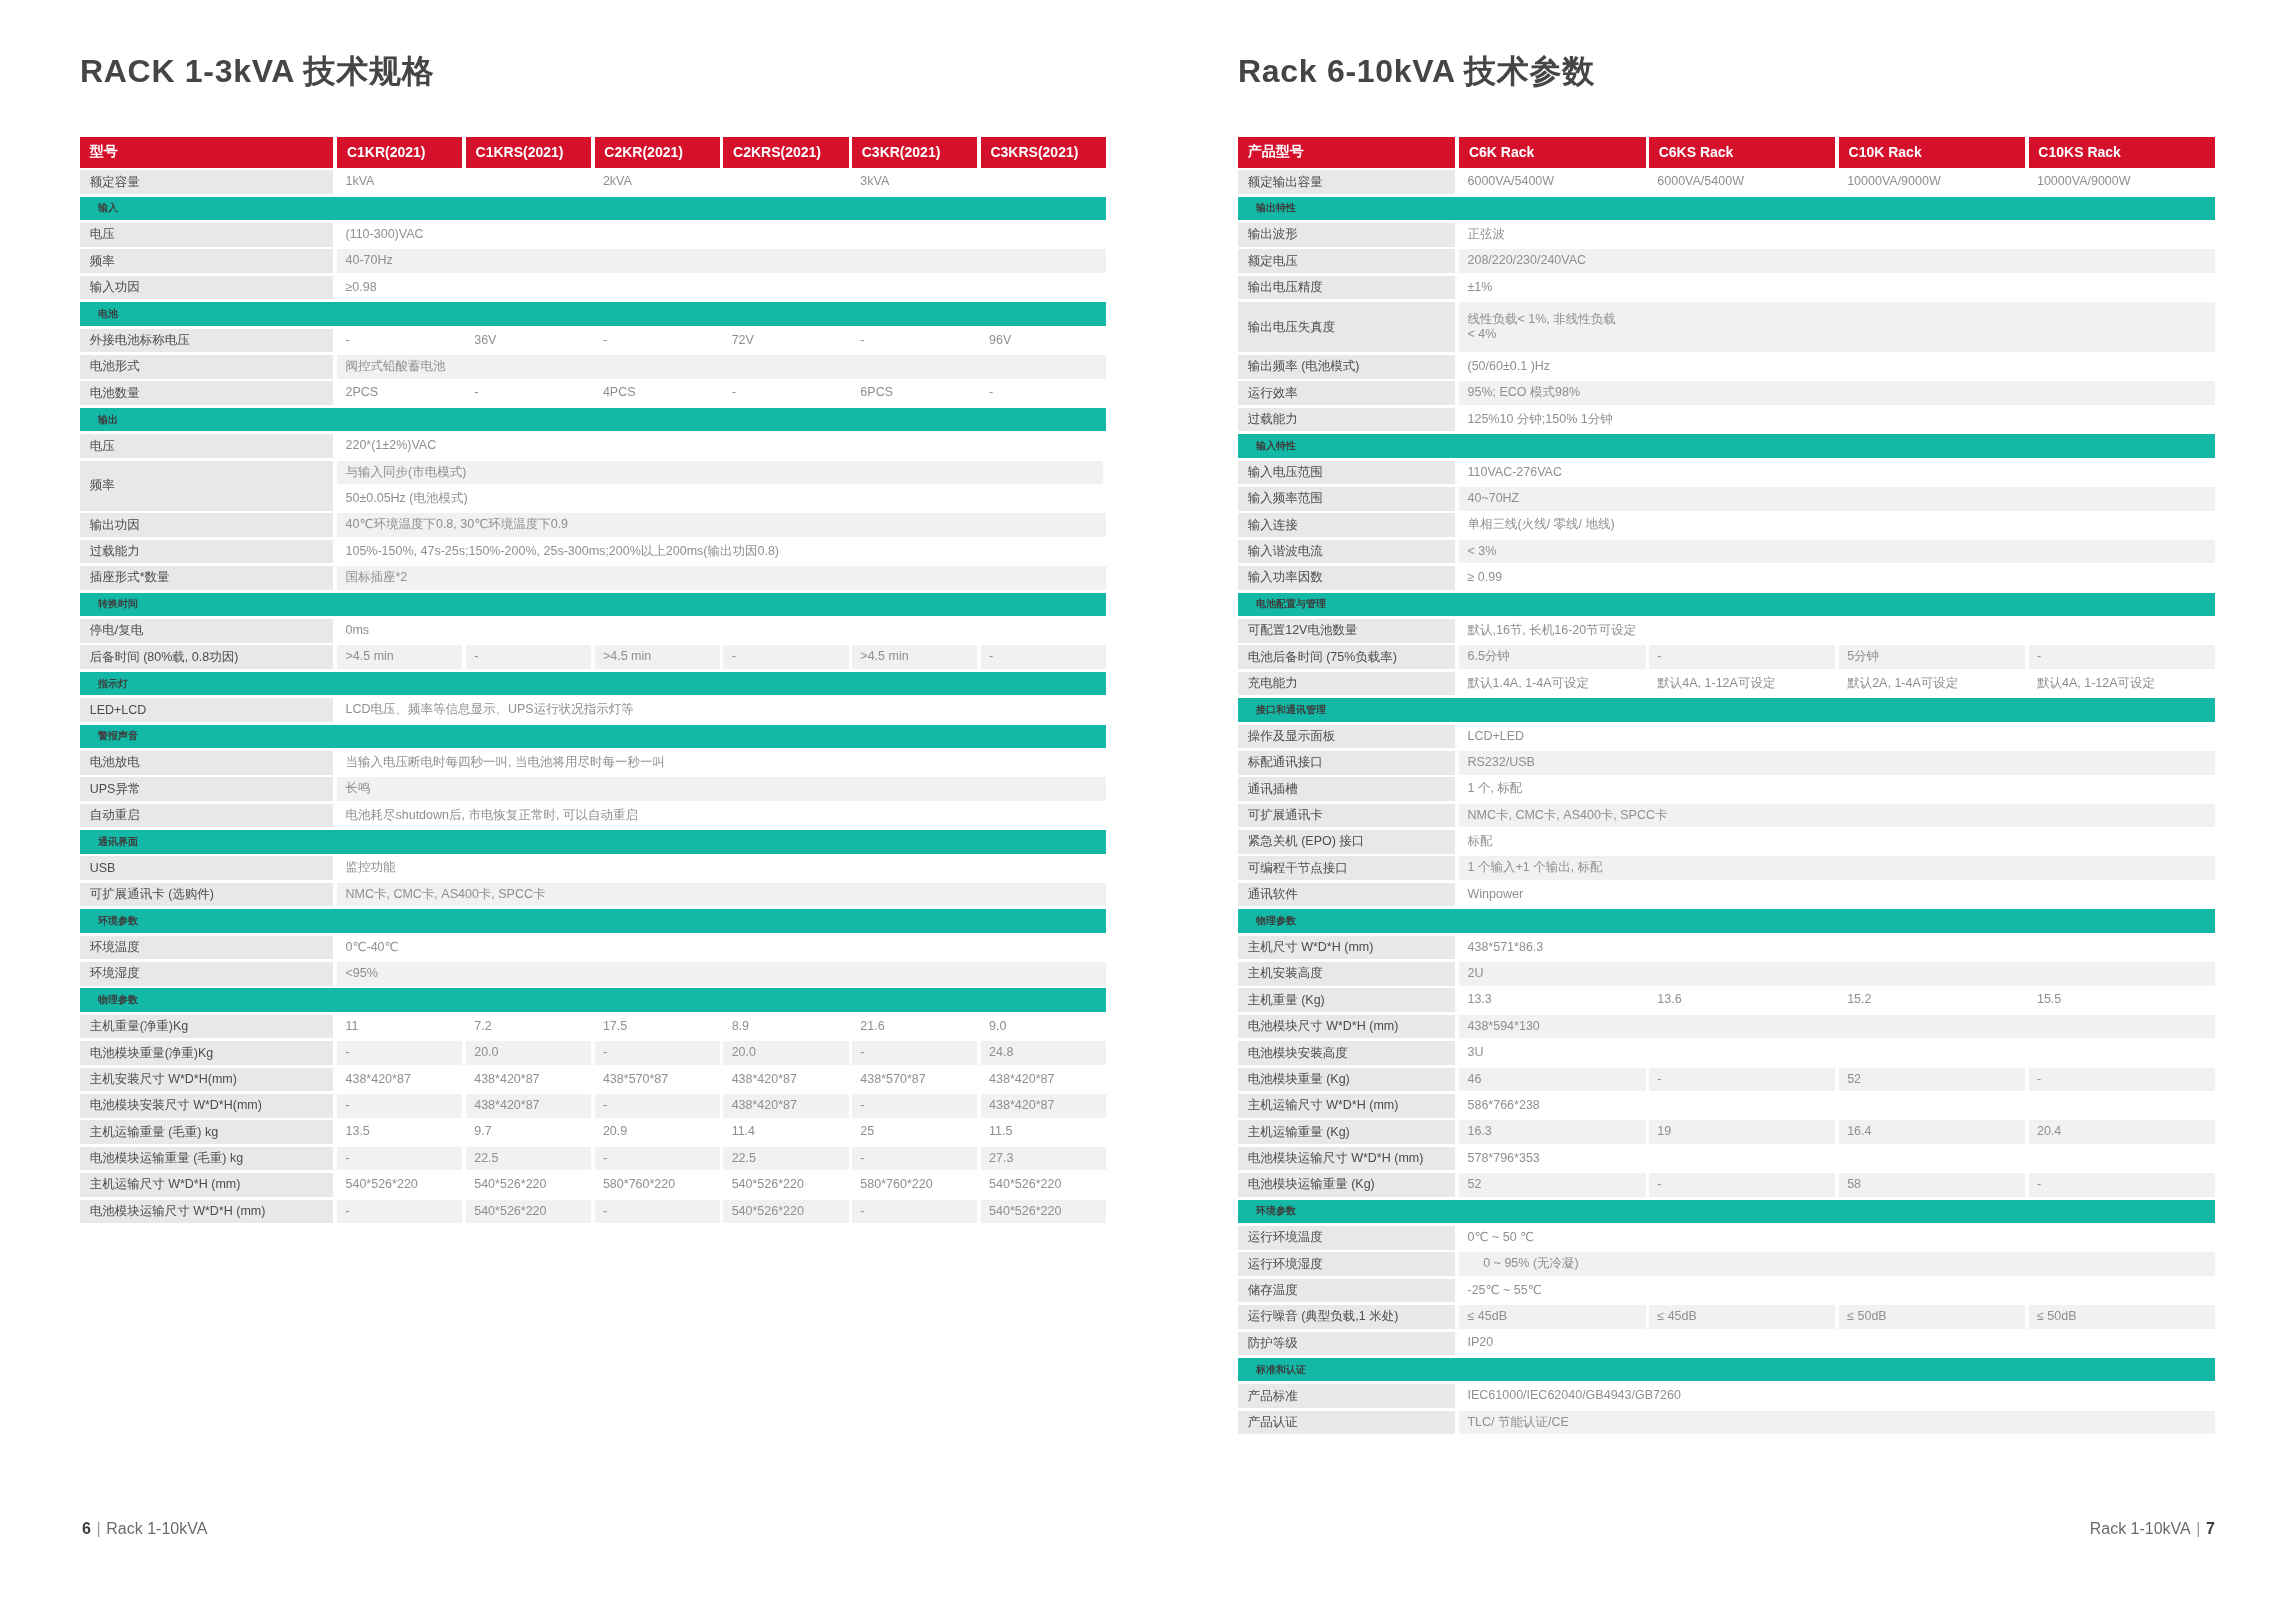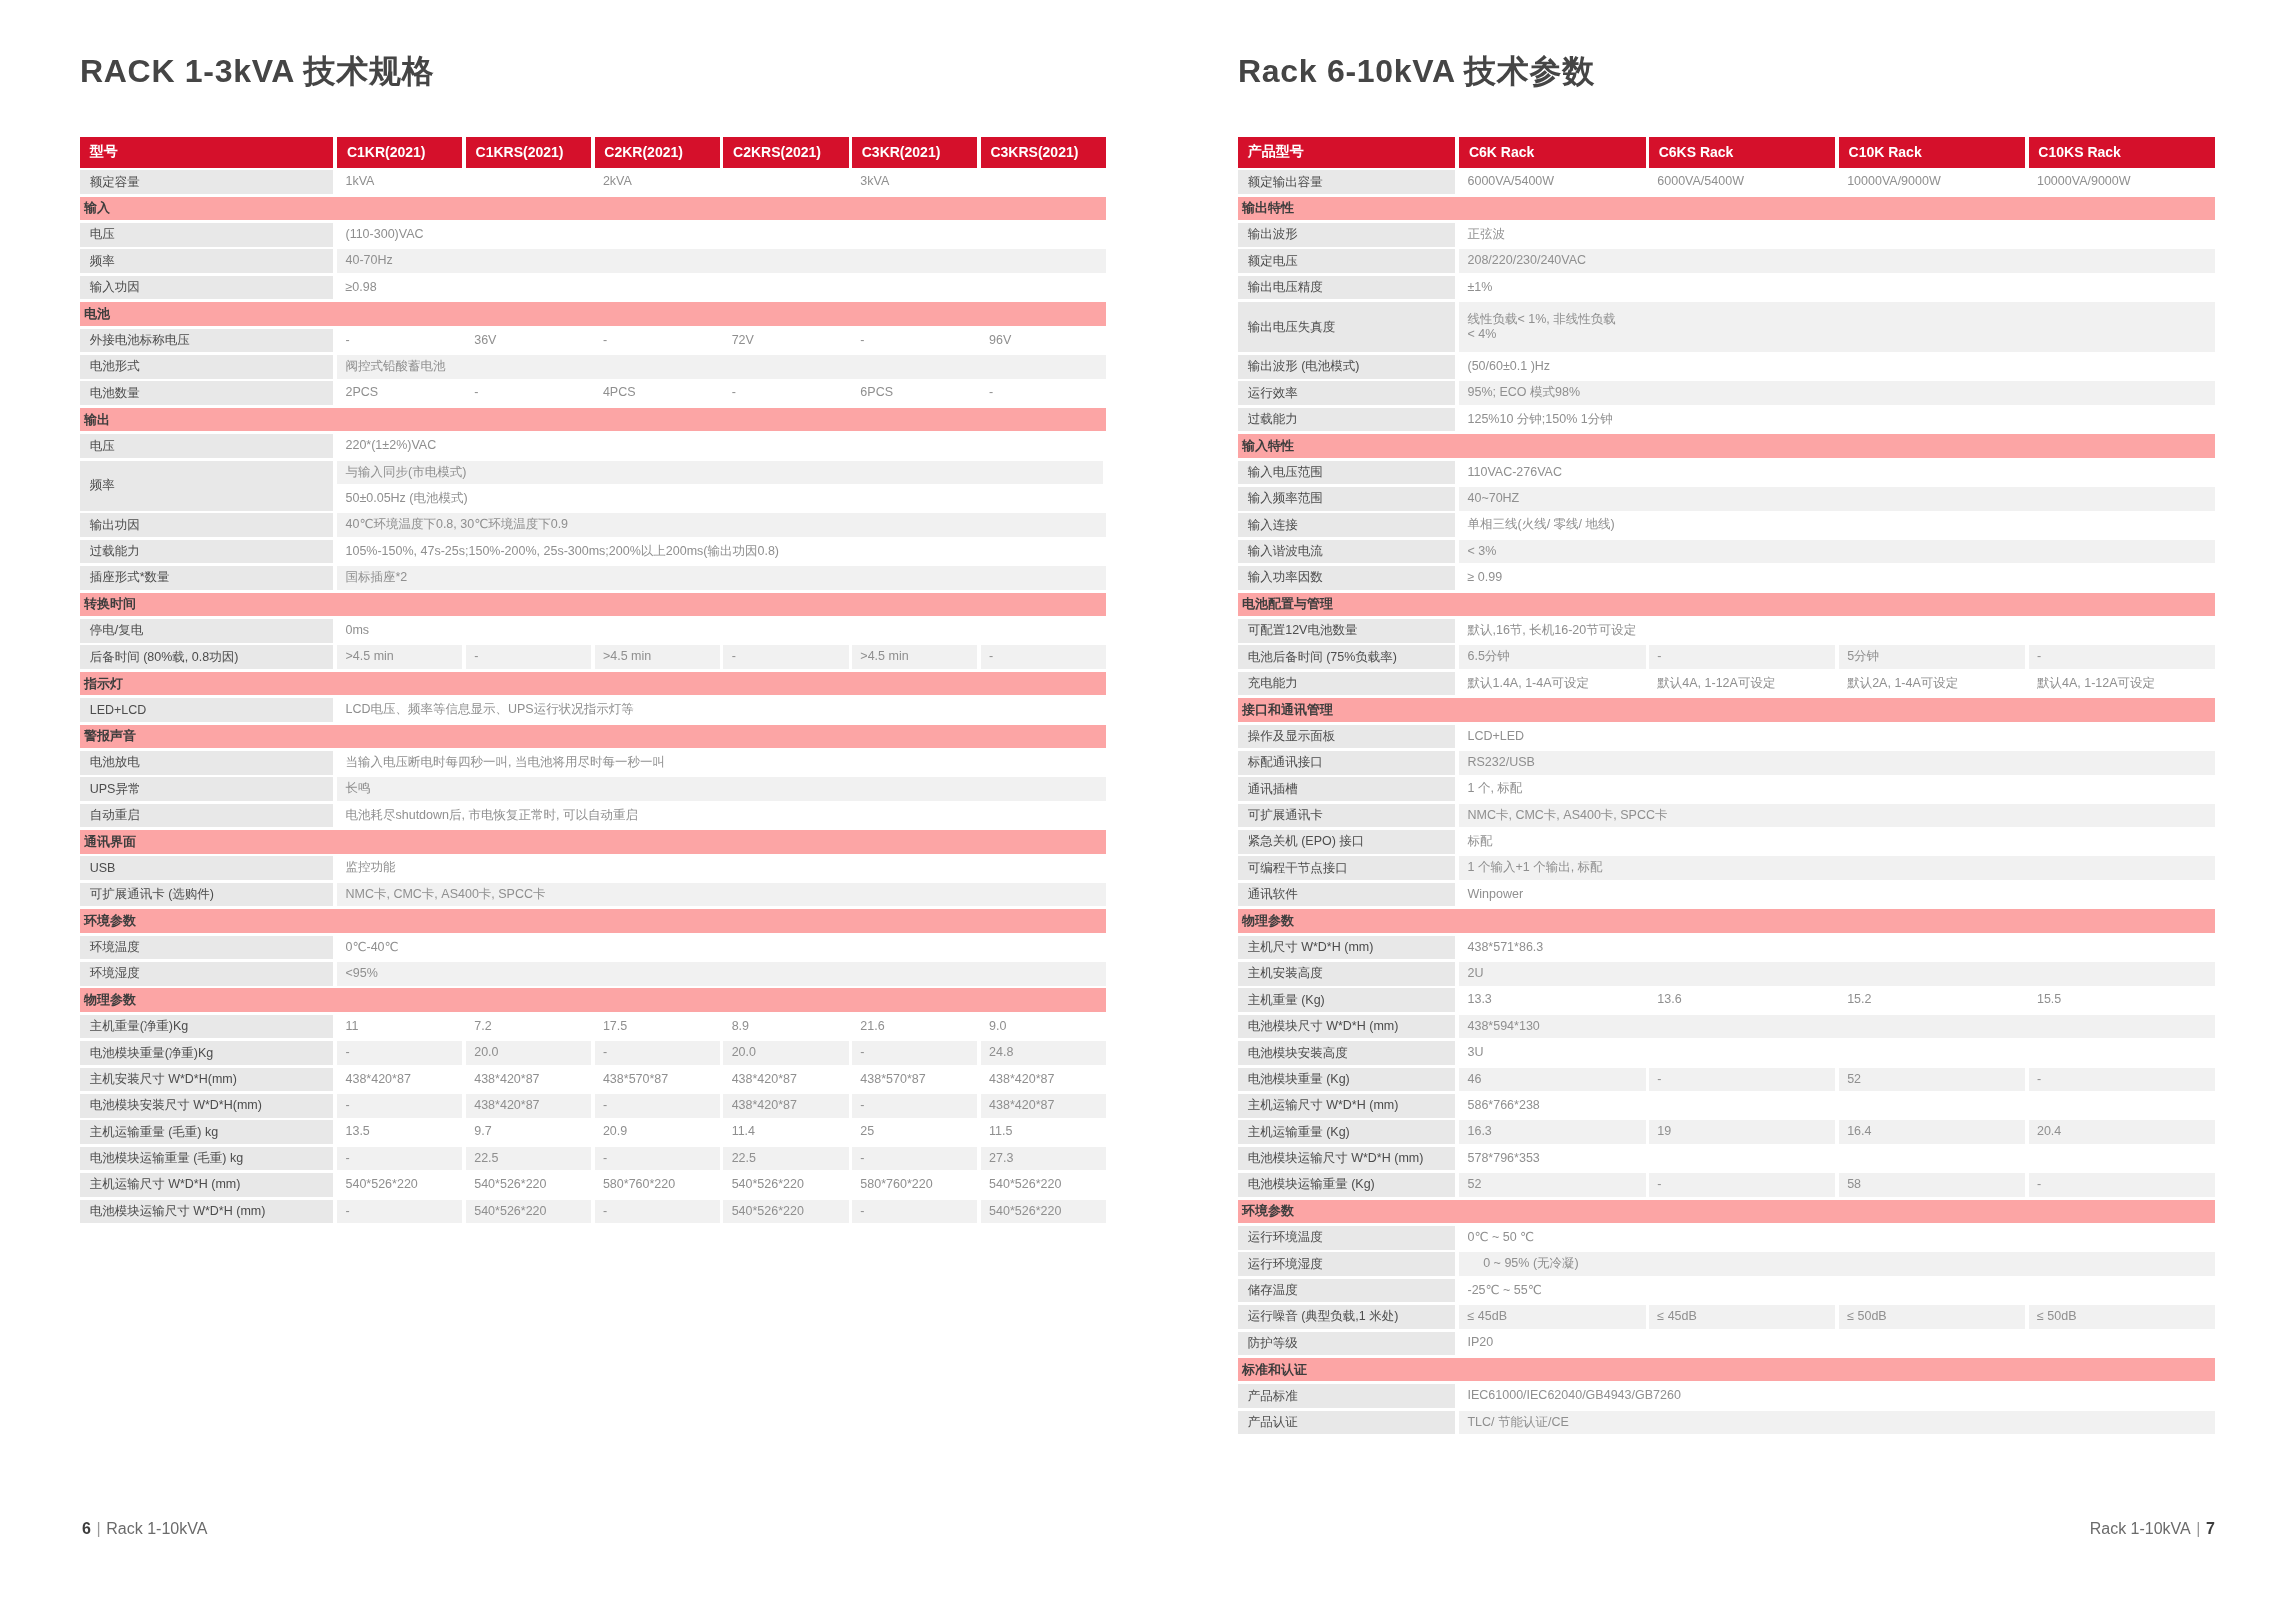--- a/index.html
+++ b/index.html
@@ -27,23 +27,23 @@
     font-size:12.5px;color:#4c4c4c;margin-right:4.2px;
   }
   .val-area{flex:1;display:flex;min-width:0;}
   .v-cell{
     flex:1;display:flex;align-items:center;padding-left:8.3px;
     box-sizing:border-box;font-size:12.5px;color:#8f8f8f;
     margin-right:3.5px;white-space:pre-line;line-height:1.25;
   }
   .v-cell:last-child{margin-right:0;}
   .sec-row .sec-cell{
-    flex:1;background:#fca5a5;display:flex;align-items:center;
-    padding-left:4px;box-sizing:border-box;
-    font-size:13px;font-weight:bold;color:#3d3d3d;
+    flex:1;background:#14b8a6;display:flex;align-items:center;
+    padding-left:18px;box-sizing:border-box;
+    font-size:10px;font-weight:bold;color:#3d3d3d;
   }
   .stack{flex:1;display:flex;flex-direction:column;min-width:0;}
   .stack .v-cell{margin-bottom:2.8px;}
   .stack .v-cell:last-child{margin-bottom:0;}
   .bg-white{background:#ffffff;}
   .bg-gray{background:#F1F1F1;}
   .page-footer{
     position:absolute;top:1520px;font-size:16px;color:#6b6b6b;white-space:nowrap;
   }
   .page-footer .pgnum{font-weight:bold;color:#3d3d3d;}
@@ -379,21 +379,21 @@
       </div>
     </div>
     <div class="t-row">
       <div class="lbl-cell" style="width: var(--lblw); height: 50px;">输出电压失真度</div>
       <div class="val-area">
         <div class="v-cell bg-gray" style="height: 50px;">线性负载&lt; 1%, 非线性负载
 &lt; 4%</div>
       </div>
     </div>
     <div class="t-row">
-      <div class="lbl-cell" style="width: var(--lblw); height: 23.6px;">输出波形 (电池模式)</div>
+      <div class="lbl-cell" style="width: var(--lblw); height: 23.6px;">输出频率 (电池模式)</div>
       <div class="val-area">
         <div class="v-cell bg-white" style="height: 23.6px;">(50/60±0.1 )Hz</div>
       </div>
     </div>
     <div class="t-row">
       <div class="lbl-cell" style="width: var(--lblw); height: 23.6px;">运行效率</div>
       <div class="val-area">
         <div class="v-cell bg-gray" style="height: 23.6px;">95%; ECO 模式98%</div>
       </div>
     </div>

